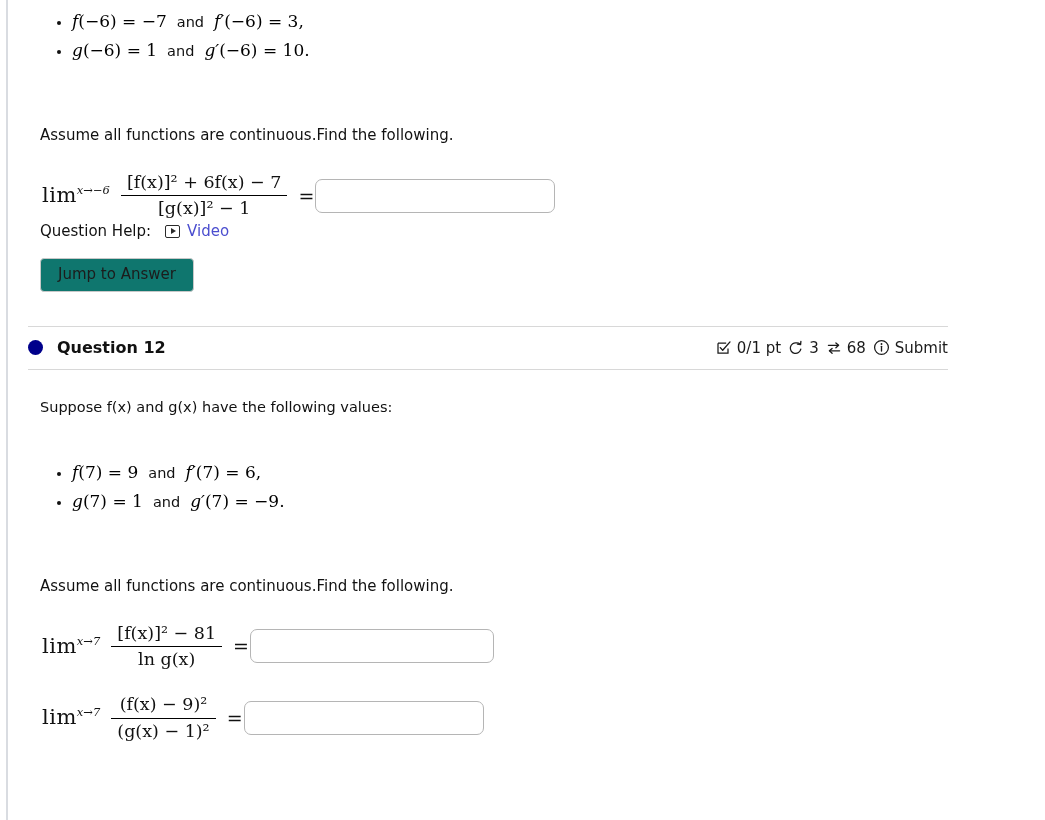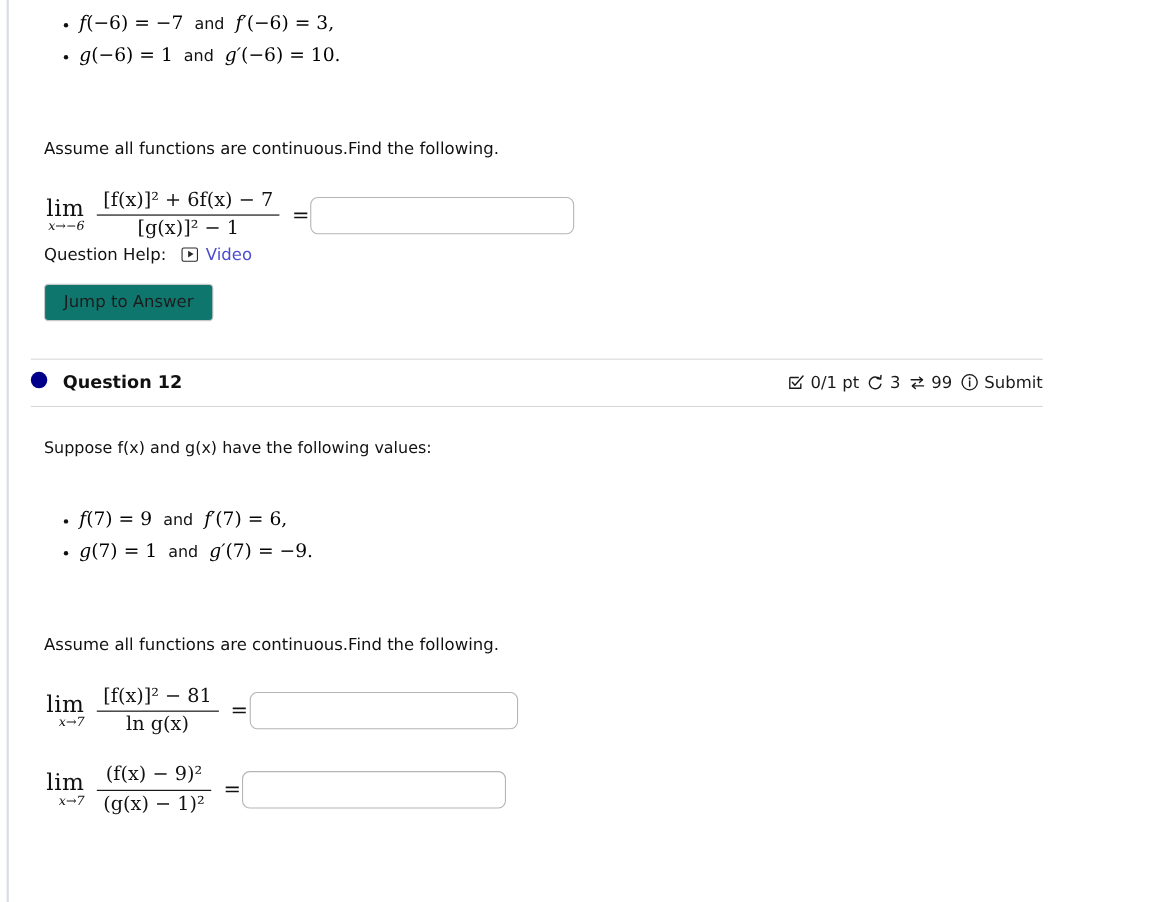--- a/index.html
+++ b/index.html
@@ -69,22 +69,22 @@
   }
 
   
   .limit-row {
     display: flex;
     align-items: center;
     padding-left: 28px;
   }
   .lim {
     display: inline-flex;
-    flex-direction: column;
-    align-items: flex-end;
+    flex-direction: row;
+    align-items: flex-start;
     font-family: "DejaVu Serif", "Liberation Serif", serif;
     margin-right: 9px;
   }
   .lim .op {
     font-style: normal;
     font-size: 21px;
     line-height: 1.02;
     letter-spacing: .5px;
   }
   .lim .sub {
@@ -199,20 +199,21 @@
   .q-header {
     display: flex;
     align-items: center;
     justify-content: space-between;
     width: 920px;
     margin-left: 14px;
     height: 42px;
   }
   .q-title-wrap {
     display: flex;
+    align-items: center;
   }
   .status-dot {
     width: 15px; height: 15px;
     border-radius: 50%;
     background: #00008b;
     display: inline-block;
     margin-right: 14px;
   }
   .q-title {
     font-size: 16px;
@@ -321,21 +322,21 @@
 
       <span class="grp">
         <span class="meta-ico">
           <svg width="16" height="16" viewBox="0 0 16 16">
             <path d="M2.4 5.3 H12.2" fill="none" stroke="#1a1a1a" stroke-width="1.3" stroke-linecap="round"></path>
             <path d="M9.9 2.9 L12.6 5.3 L9.9 7.7" fill="none" stroke="#1a1a1a" stroke-width="1.3" stroke-linecap="round" stroke-linejoin="round"></path>
             <path d="M13.6 10.8 H3.8" fill="none" stroke="#1a1a1a" stroke-width="1.3" stroke-linecap="round"></path>
             <path d="M6.1 8.4 L3.4 10.8 L6.1 13.2" fill="none" stroke="#1a1a1a" stroke-width="1.3" stroke-linecap="round" stroke-linejoin="round"></path>
           </svg>
         </span>
-        <span>99</span>
+        <span>68</span>
       </span>
 
       <span class="grp">
         <span class="meta-ico">
           <svg width="17" height="17" viewBox="0 0 17 17">
             <circle cx="8.5" cy="8.5" r="6.9" fill="none" stroke="#1a1a1a" stroke-width="1.25"></circle>
             <circle cx="8.5" cy="5" r="0.95" fill="#1a1a1a"></circle>
             <path d="M8.5 7.3 V12.1" fill="none" stroke="#1a1a1a" stroke-width="1.35" stroke-linecap="round"></path>
           </svg>
         </span>

